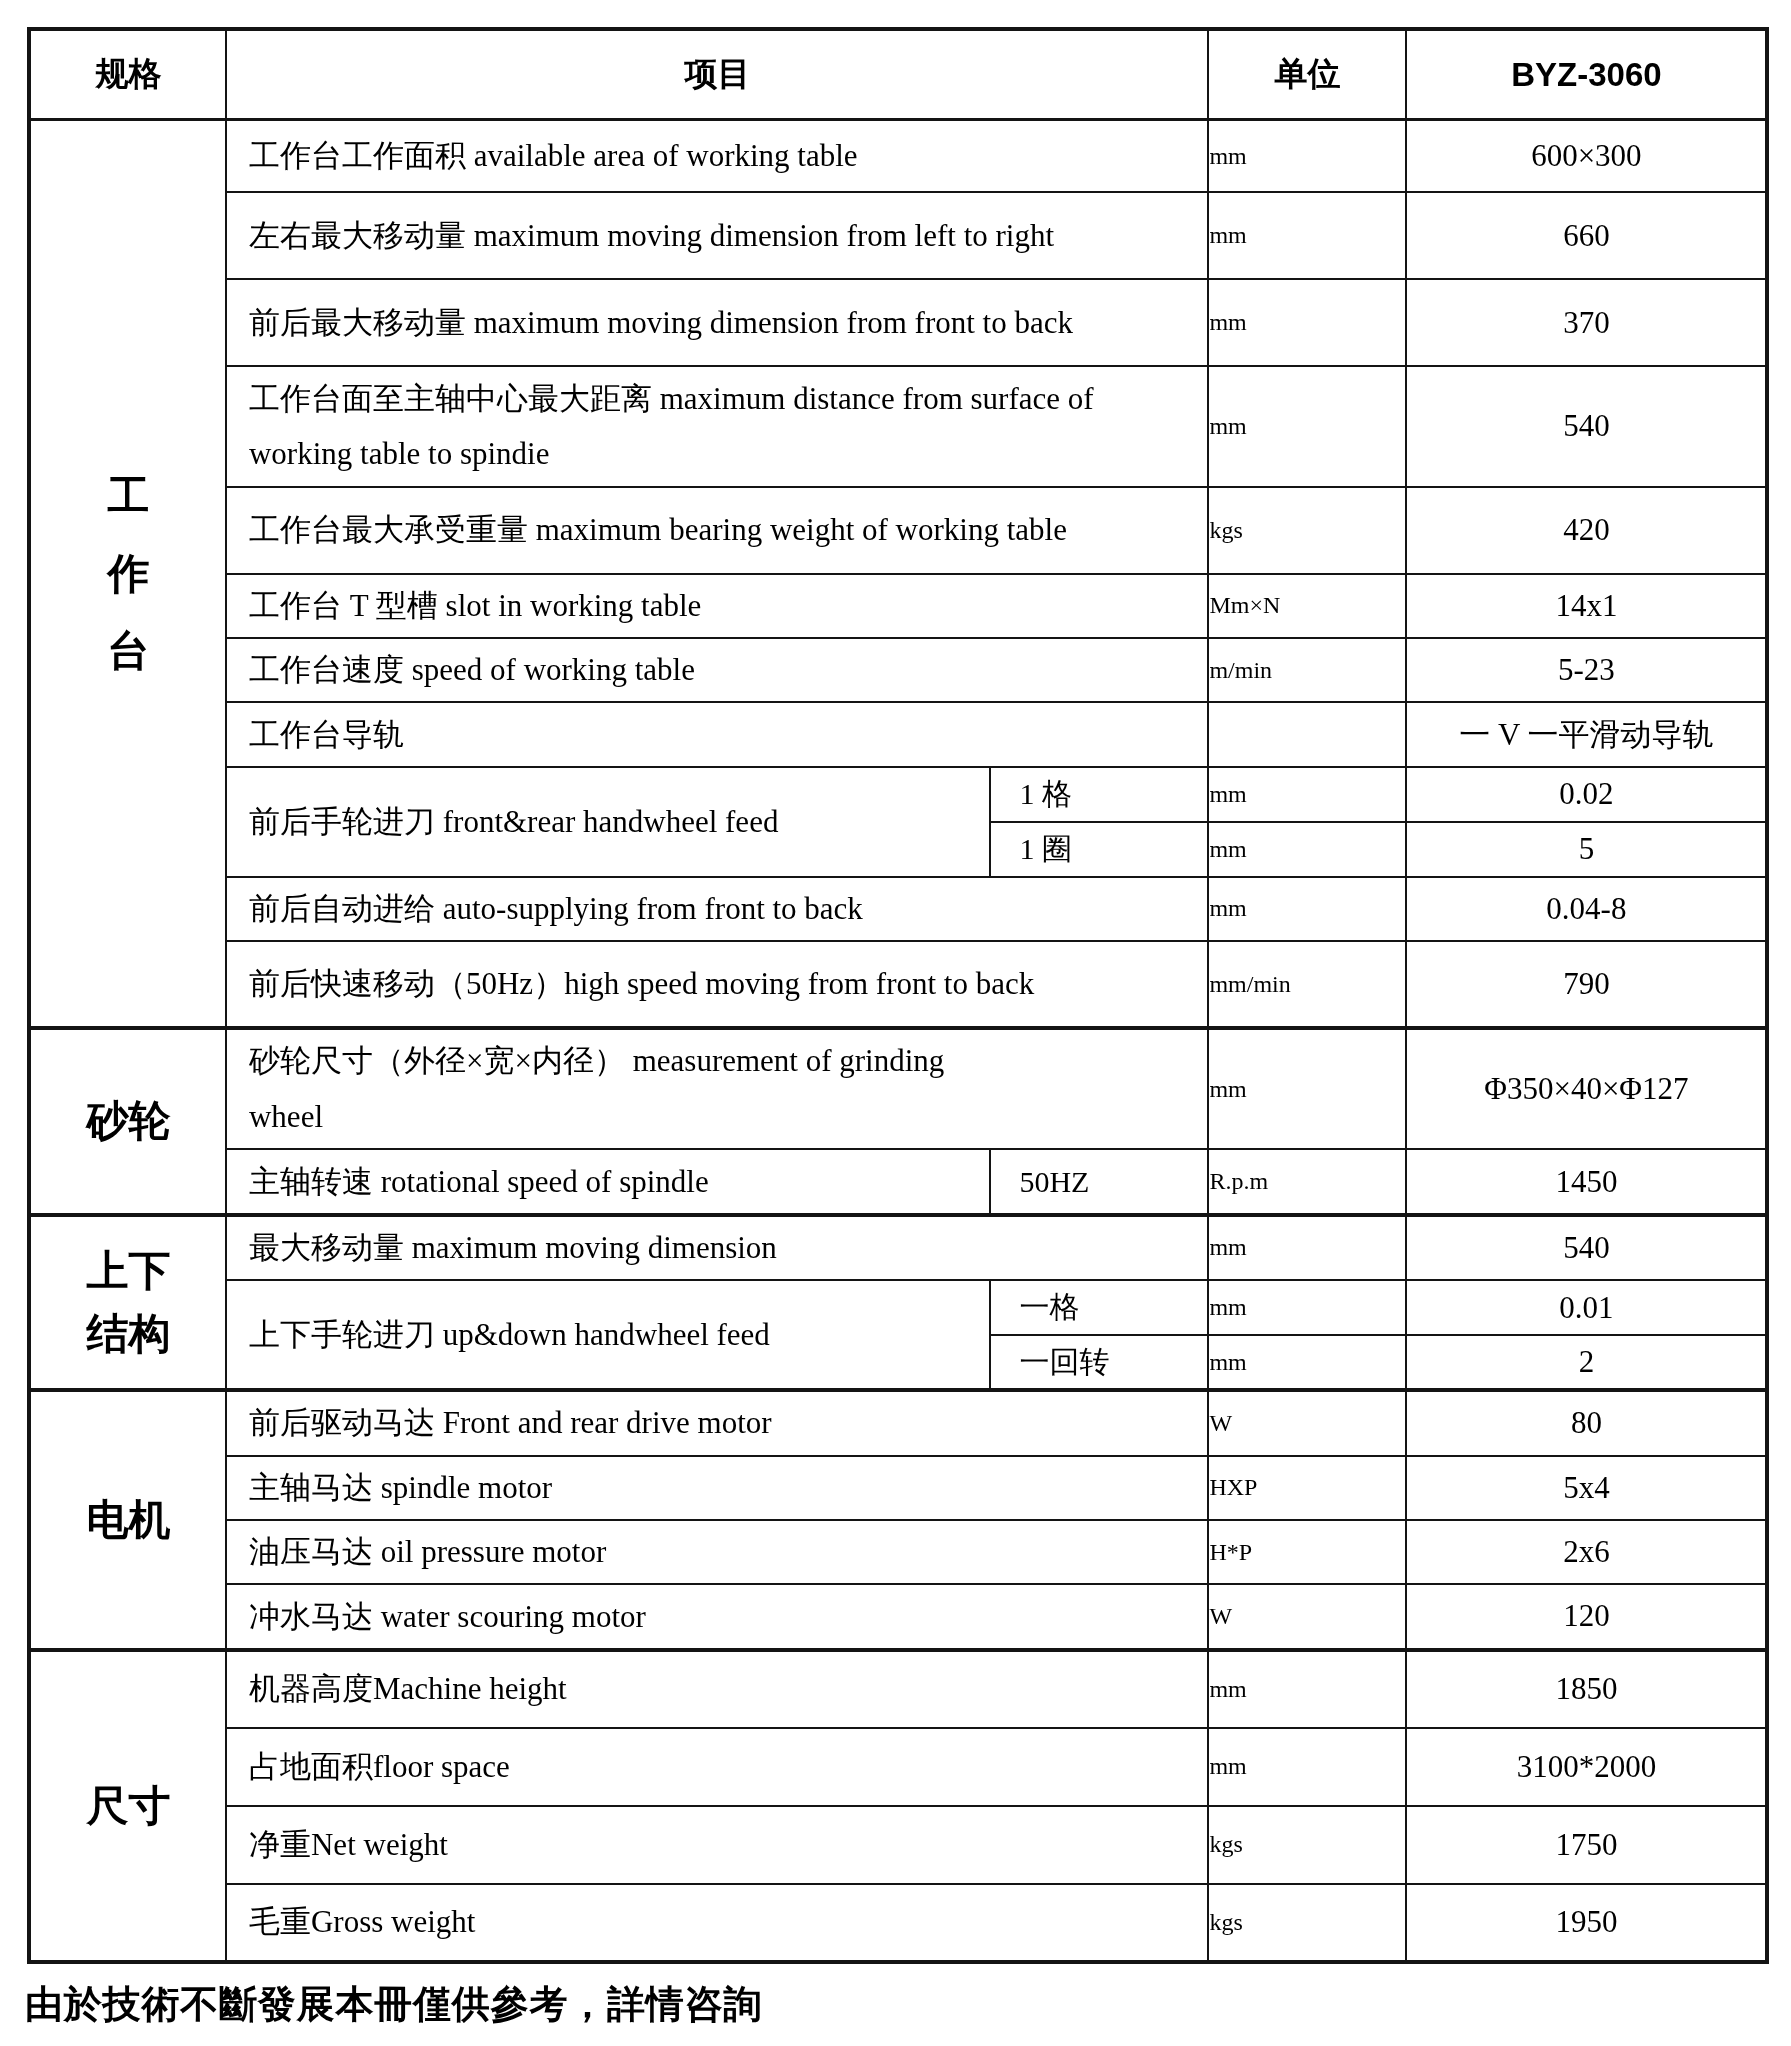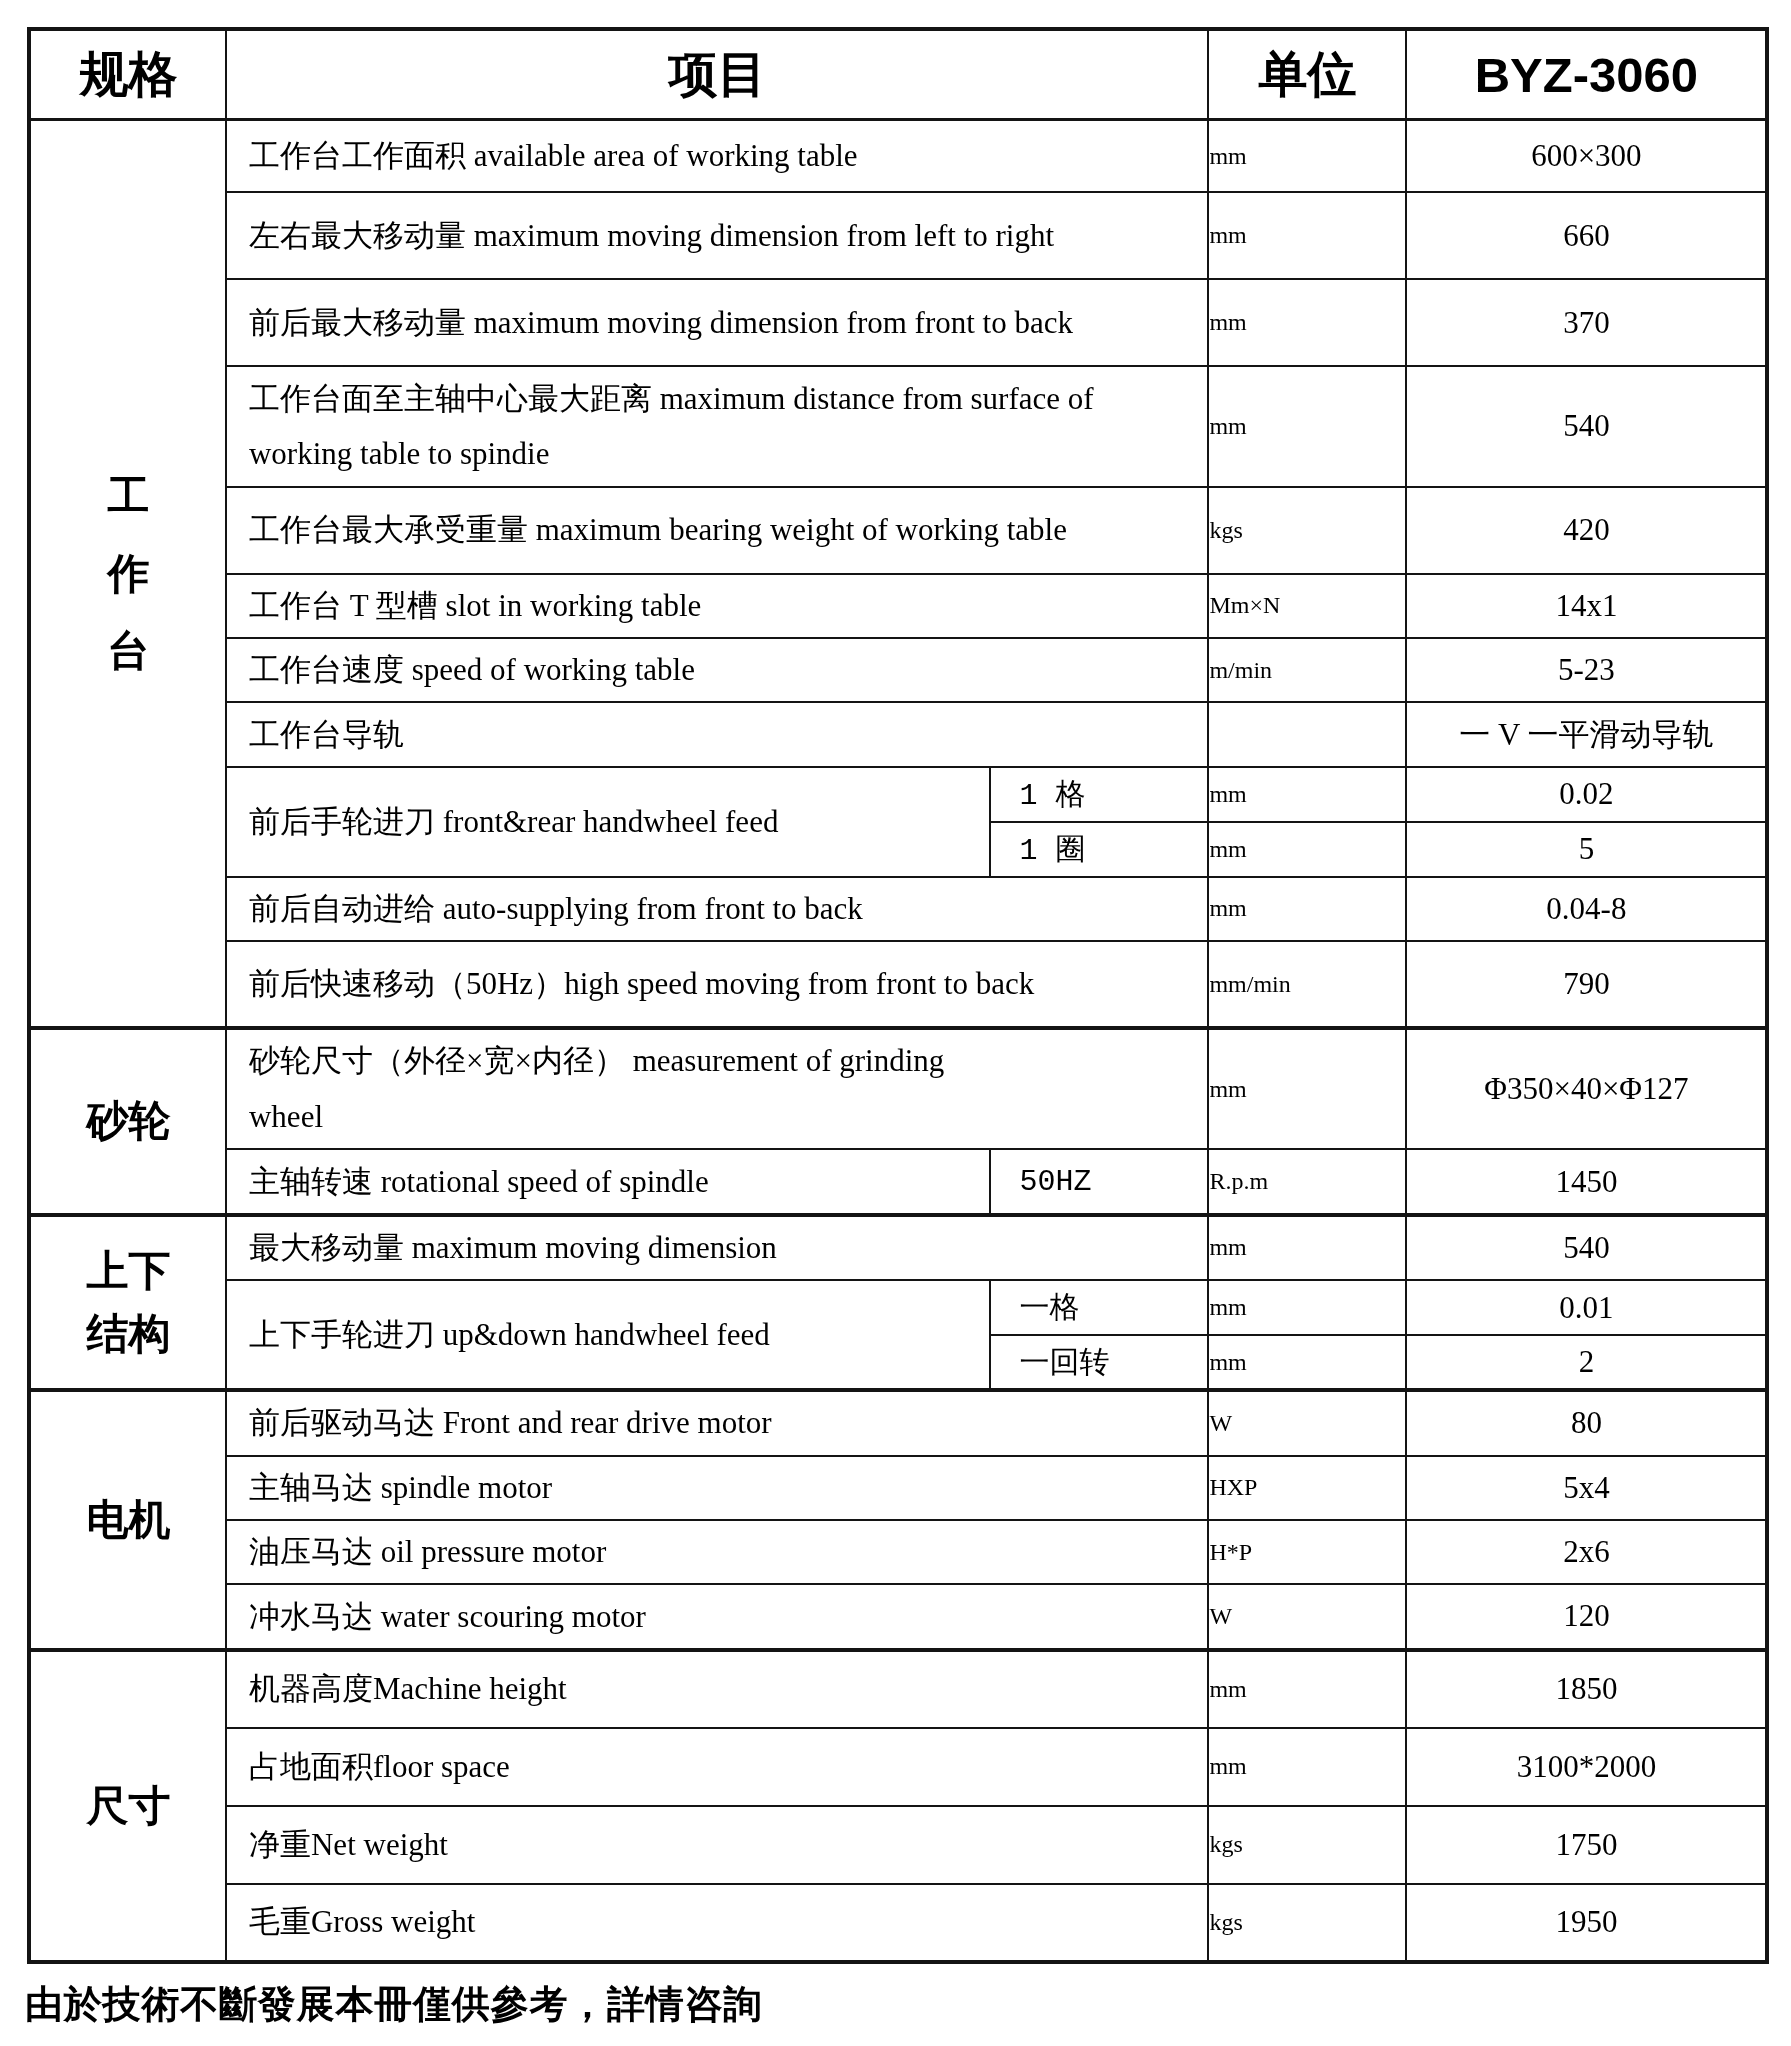--- a/index.html
+++ b/index.html
@@ -21,31 +21,31 @@
   col.c4 { width: 198px; }
   col.c5 { width: 361px; }
 
   tr { border-top: 2.5px solid #141414; }
   thead tr { border-top: none; border-bottom: 3.3px solid #141414; }
   tr.sec { border-top: 4.2px solid #141414; }
   td, th { border-left: 2.5px solid #141414; padding: 0; vertical-align: middle; }
 
   th {
     font-family: "Liberation Sans", "DejaVu Sans", sans-serif;
-    font-weight: bold; font-size: 49px; text-align: center;
+    font-weight: bold; font-size: 33px; text-align: center;
   }
   td.group {
     font-family: "Liberation Sans", "DejaVu Sans", sans-serif;
     font-weight: bold; font-size: 42px; text-align: center; margin-top: 44px;
   }
   .vert   { display: inline-block; width: 1.15em; line-height: 1.85; text-align: center; }
   .twoline{ display: inline-block; width: 2.3em;  line-height: 1.5;  text-align: center; }
 
   td.item  { font-size: 31px; line-height: 1.8; text-align: left; padding: 3.3px 8.3px 3.3px 21.6px; }
-  td.sub   { font-size: 30px; text-align: left; padding-left: 28px; font-family: Liberation Mono, monospace; }
+  td.sub   { font-size: 30px; text-align: left; padding-left: 28px; }
   td.unit  { font-size: 24px; text-align: left; }
   td.value { font-size: 31px; text-align: center; }
   .w-narrow { display: inline-block; max-width: 748px; }
 
   tr.h66  { height: 55px; }
   tr.h68  { height: 56px; }
   tr.h76  { height: 63px; }
   tr.h88  { height: 73px; }
   tr.h94  { height: 78px; }
   tr.h108 { height: 90px; }

